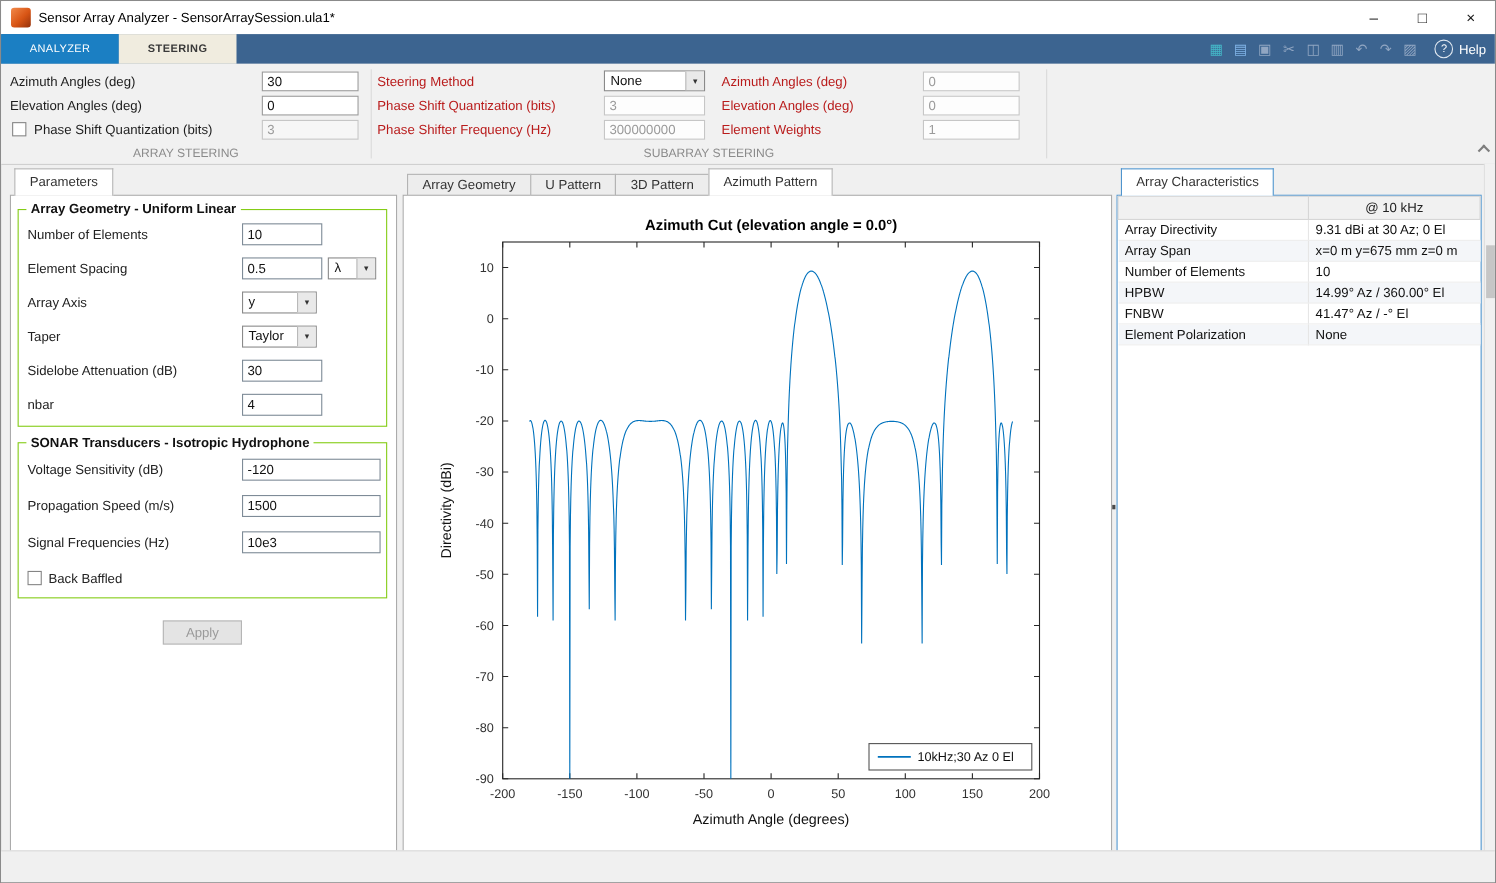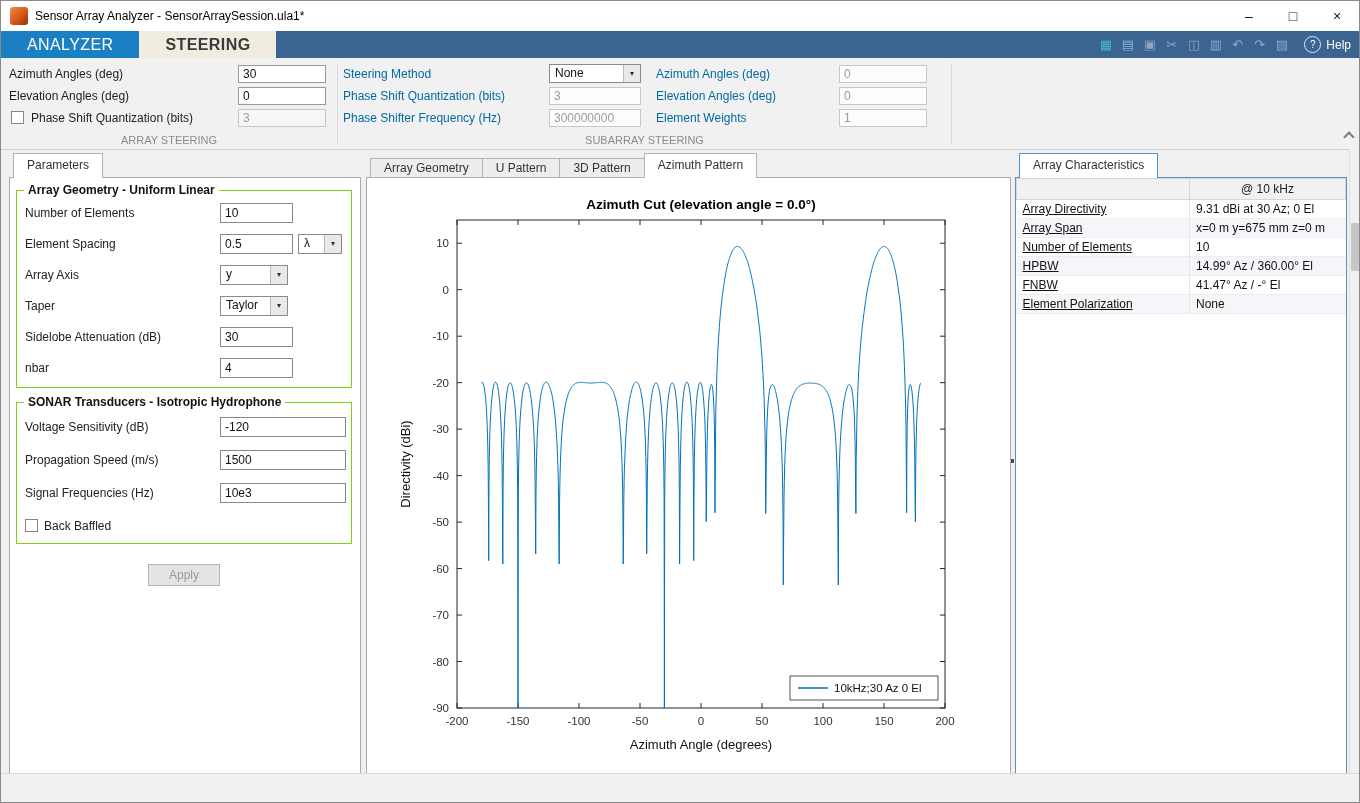--- a/index.html
+++ b/index.html
@@ -10,40 +10,40 @@
   .titlebar{position:absolute;top:0;left:0;right:0;height:30px;background:#ffffff;}
   .app-icon{position:absolute;left:9px;top:6px;width:18px;height:18px;border-radius:3px;
             background:linear-gradient(135deg,#f28a4b 0%,#d85515 55%,#93300a 100%);}
   .title-text{position:absolute;left:34px;top:8px;font-size:12px;color:#000;white-space:nowrap;}
   .win-btns{position:absolute;right:0;top:0;height:30px;display:flex;}
   .wbtn{width:44px;height:30px;display:flex;align-items:center;justify-content:center;
         font-size:14px;color:#1a1a1a;cursor:default;}
 
   
   .tabrow{position:absolute;top:30px;left:0;right:0;height:27px;background:#3c6490;display:flex;}
-  .rtab{padding:0 26px;display:flex;align-items:center;font-size:16px;letter-spacing:.4px;color:#dfe8f2;}
+  .rtab{padding:0 26px;display:flex;align-items:center;font-size:10px;letter-spacing:.4px;color:#dfe8f2;}
   .rtab.analyzer{background:#1b7fc3;color:#fff;}
   .rtab.steering{background:#f0ecdf;color:#3a3a3a;font-weight:bold;}
   .qicons{position:absolute;right:8px;top:0;height:27px;display:flex;align-items:center;gap:7px;}
   .qi{font-size:13px;color:#91a6c2;width:15px;text-align:center;}
   .qi.c1{color:#45b8c9}.qi.c2{color:#7fb2e5}
   .help-wrap{display:flex;align-items:center;gap:5px;color:#fff;font-size:12px;margin-left:8px;}
   .help-q{width:15px;height:15px;border-radius:50%;border:1px solid #dfe7f0;color:#fff;font-size:10px;
           display:flex;align-items:center;justify-content:center;}
 
   
   .ribbon{position:absolute;top:57px;left:0;right:0;height:91px;background:#f1f1f1;border-bottom:1px solid #d0d0d0;}
   .rgroup{position:absolute;top:0;bottom:0;}
   .rg1{left:0;width:336px;}
   .rg2{left:337px;width:613px;}
   .rdiv{position:absolute;top:5px;bottom:5px;width:1px;background:#dadada;}
   .rcap{position:absolute;bottom:3px;left:0;right:0;text-align:center;font-size:11px;color:#8b8b8b;}
   .rrow{position:absolute;height:18px;left:0;right:0;}
   .rlabel{position:absolute;font-size:12px;line-height:18px;color:#1d1d1d;white-space:nowrap;}
-  .rlabel.dim{color:#0369a1;}
+  .rlabel.dim{color:#b91c1c;}
   .rinput{position:absolute;height:18px;box-sizing:border-box;border:1px solid #9a9a9a;background:#fff;
           font-size:12px;padding:0 4px;font-family:inherit;color:#111;}
   .rinput.dis{background:#f6f6f6;color:#9b9b9b;border-color:#c6c6c6;}
   .rinput.dis2{background:#fdfdfd;color:#9b9b9b;border-color:#c6c6c6;}
   .combo{position:absolute;height:19px;box-sizing:border-box;border:1px solid #8a8a8a;background:#fff;
          display:flex;font-size:12px;}
   .combo .cval{flex:1;padding:0 5px;line-height:17px;color:#111;overflow:hidden;}
   .combo .carr{width:16px;background:#e9e9e9;border-left:1px solid #b9b9b9;text-align:center;
                font-size:8px;line-height:17px;color:#333;}
   .cb{position:absolute;width:13px;height:13px;border:1px solid #858585;background:#fff;box-sizing:border-box;}
@@ -78,21 +78,21 @@
   .apply-btn{position:absolute;left:138px;top:386px;width:72px;height:22px;background:#e4e4e4;
              border:1px solid #b5b5b5;color:#9a9a9a;font-size:12px;font-family:inherit;}
 
   
   .chart-wrap{position:absolute;left:1px;top:1px;}
   svg{font-family:"Liberation Sans",sans-serif;}
 
   
   .chars-table{border-collapse:collapse;width:100%;table-layout:fixed;}
   .chars-table td{font-size:12px;padding:2px 6px;color:#111;overflow:hidden;white-space:nowrap;}
-  .chars-table .c1{width:160px;border-right:1px solid #e6e6e6;text-decoration:underline;}
+  .chars-table .c1{width:160px;border-right:1px solid #e6e6e6;}
   .chars-table tr.hdr td{background:#f1f1f1;border:1px solid #d6d6d6;height:16px;text-align:center;color:#222;}
   .chars-table tr.r td{border-bottom:1px solid #ededed;height:14px;}
   .chars-table tr.r:nth-child(odd) td{background:#f4f6f9;}
 
   
   .splitter{position:absolute;top:148px;height:627px;}
   #split1{left:360px;width:5px;}
   #split2{left:1010px;width:4px;}
   .split-dot{position:absolute;top:310px;left:0;width:3px;height:4px;background:#4a4a4a;}
   #vscroll{position:absolute;left:1348px;top:148px;width:12px;height:627px;background:#f1f1f1;border-left:1px solid #e0e0e0;}

